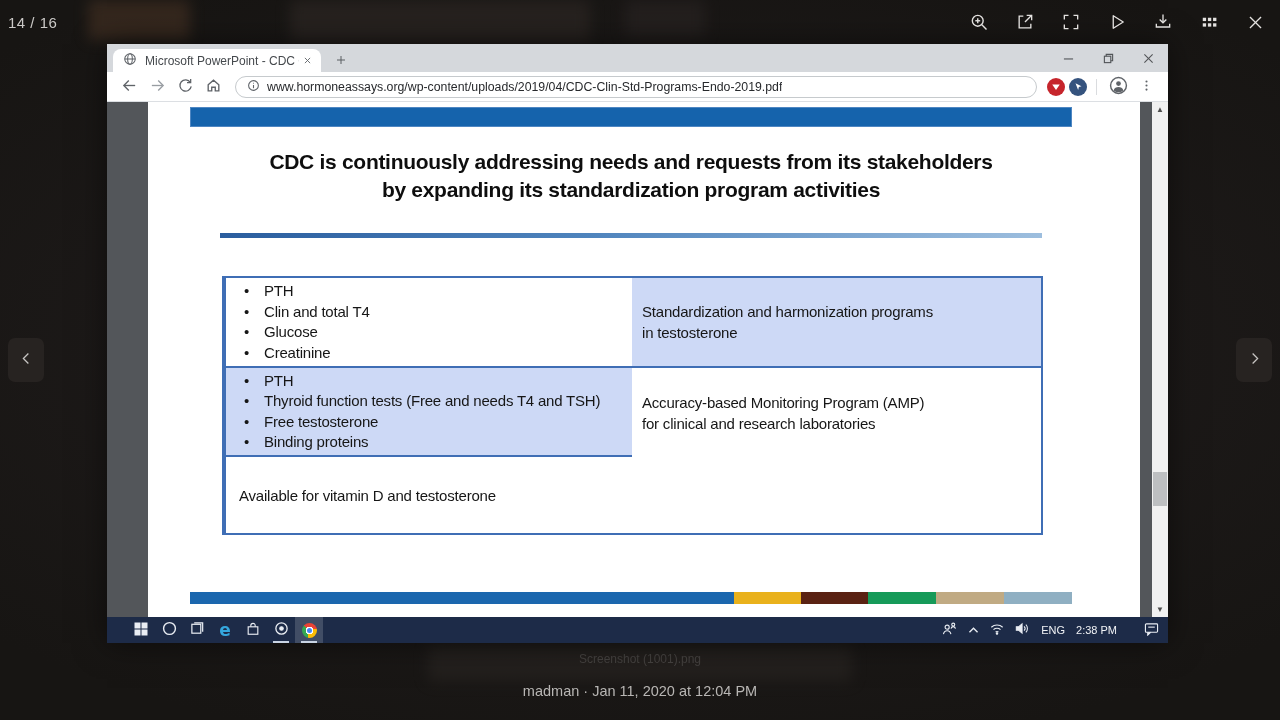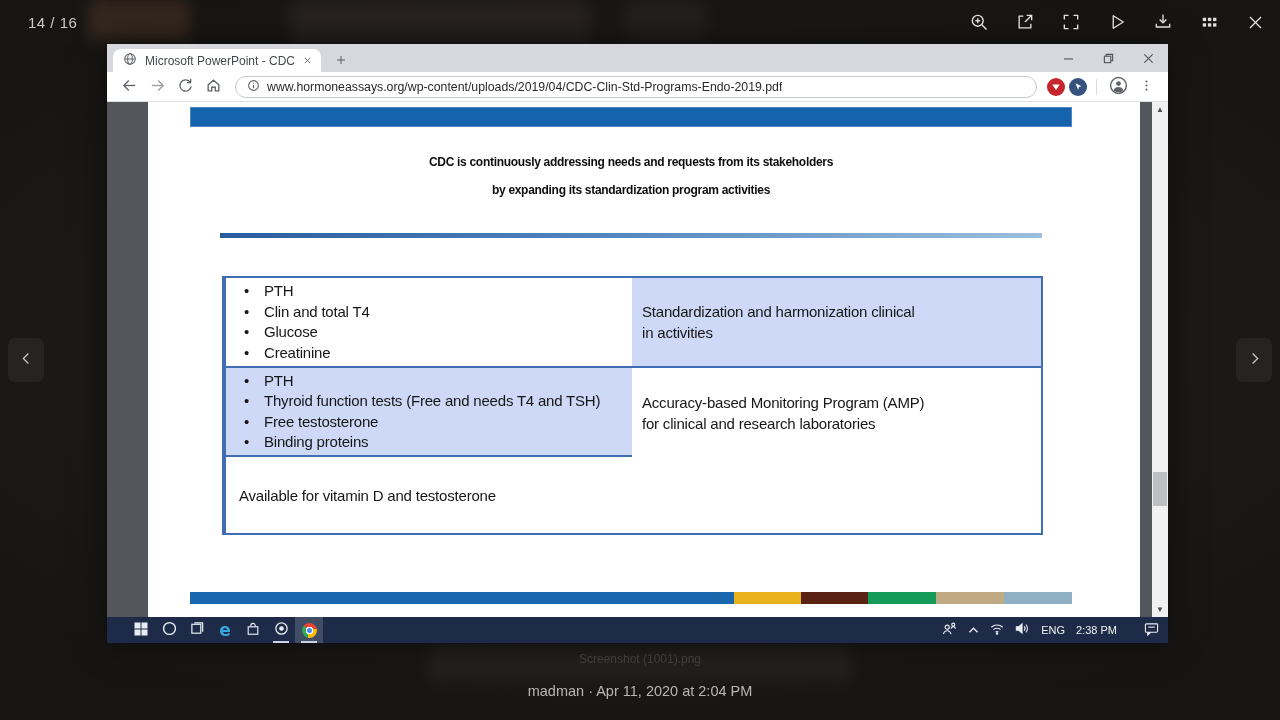--- a/index.html
+++ b/index.html
@@ -7,21 +7,21 @@
   #viewer{position:relative;width:1280px;height:720px;overflow:hidden;
     background:radial-gradient(900px 420px at 50% 48%, #221f1c 0%, #1c1918 55%, #171513 100%);}
   .blob{position:absolute;filter:blur(7px);border-radius:4px;}
   .blob-a{left:88px;top:0;width:102px;height:40px;background:#392a1f;opacity:.85;}
   .blob-b{left:290px;top:0;width:300px;height:42px;background:#282320;opacity:.9;}
   .blob-c{left:625px;top:0;width:80px;height:38px;background:#262120;opacity:.8;}
   .blob-d{left:428px;top:646px;width:424px;height:36px;background:#2b2724;opacity:.55;}
 
   
   .vheader{position:absolute;left:0;top:0;width:1280px;height:44px;display:flex;align-items:center;z-index:30;}
-  .vcounter{color:#cbc9c7;font-size:15px;margin-left:28px;letter-spacing:.5px;}
+  .vcounter{color:#cbc9c7;font-size:15px;margin-left:8px;letter-spacing:.5px;}
   .vtools{margin-left:auto;display:flex;align-items:center;gap:20px;padding-right:12px;}
   .vbtn{width:26px;height:26px;display:flex;align-items:center;justify-content:center;background:none;border:none;padding:0;cursor:pointer;color:#e3e1df;}
   .vbtn svg{display:block;}
   .nav{position:absolute;top:338px;width:36px;height:44px;border:none;border-radius:7px;background:#272321;color:#c8c6c4;display:flex;align-items:center;justify-content:center;cursor:pointer;z-index:30;}
   .nav-left{left:8px;}
   .nav-right{left:1236px;}
   .cap1{position:absolute;left:0;top:652px;width:1280px;text-align:center;color:#454240;font-size:12px;z-index:5;}
   .cap2{position:absolute;left:0;top:683px;width:1280px;text-align:center;color:#b8b6b4;font-size:14.5px;z-index:5;}
 
   
@@ -44,21 +44,21 @@
   .ext{width:18px;height:18px;border-radius:50%;border:none;padding:0;display:flex;align-items:center;justify-content:center;cursor:pointer;}
   .ext-red{background:#c6252c;color:#fff;}
   .ext-navy{background:#35537e;color:#fff;}
   .tb-sep{width:1px;height:16px;background:#dadcdf;margin:0 5px;}
 
   
   .content{position:relative;width:100%;height:515px;background:#53565a;overflow:hidden;}
   .page{position:absolute;left:41px;top:0;width:992px;height:515px;background:#fff;}
   .slide-inner{position:absolute;left:42px;top:0;width:882px;height:515px;color:#121212;}
   .s-topbar{position:absolute;left:0;top:5px;width:882px;height:20px;background:var(--accent,#1563ac);border:1px solid #4e86c2;}
-  .s-title{position:absolute;left:0;top:46px;width:882px;text-align:center;font-size:12px;line-height:28px;font-weight:bold;color:#0e0e0e;letter-spacing:-.3px;}
+  .s-title{position:absolute;left:0;top:46px;width:882px;text-align:center;font-size:21px;line-height:28px;font-weight:bold;color:#0e0e0e;letter-spacing:-.3px;}
   .s-divider{position:absolute;left:30px;top:131px;width:822px;height:5px;background:linear-gradient(to right,#2a5d9e,#4f84bd 45%,#9dbede);}
   .stable{position:absolute;left:32px;top:174px;width:821px;border:2px solid var(--tborder,#3f6eb5);display:grid;grid-template-columns:408px 1fr;grid-template-rows:90px 89px 76px;}
   .cell{font-size:15px;letter-spacing:-.2px;color:#161616;}
   .cell.rcol{border-left:2px solid var(--tborder,#3f6eb5);}
   .cell.rb{border-bottom:2px solid var(--tborder,#3f6eb5);}
   .cell.hl{background:var(--hl,#cdd9f6);}
   .c-label{display:flex;flex-direction:column;justify-content:center;padding-left:10px;line-height:21px;}
   .c-items{display:flex;flex-direction:column;justify-content:center;padding-left:18px;}
   .c-items .li{display:flex;line-height:20.5px;}
   .c-items .li::before{content:"•";width:20px;flex:0 0 20px;}
@@ -285,22 +285,22 @@
             <div class="stable">
 
               <div class="cell c-items rcol rb">
                 <div class="li">PTH</div>
                 <div class="li">Clin and total T4</div>
                 <div class="li">Glucose</div>
                 <div class="li">Creatinine</div>
               </div>
 
               <div class="cell c-label rb hl">
-                <span>Standardization and harmonization clinical</span>
-                <span>in activities</span>
+                <span>Standardization and harmonization programs</span>
+                <span>in testosterone</span>
               </div>
               <div class="cell c-items rcol rb hl">
                 <div class="li">PTH</div>
                 <div class="li">Thyroid function tests (Free and needs T4 and TSH)</div>
                 <div class="li">Free testosterone</div>
                 <div class="li">Binding proteins</div>
               </div>
 
               <div class="cell c-label">
                 <span>Accuracy-based Monitoring Program (AMP)</span>
@@ -414,14 +414,14 @@
           <path d="M15 4l-8 8 8 8"></path>
         </svg></span>
     </button>
   <button class="nav nav-right">
       <span><svg width="15" height="15" viewBox="0 0 24 24" fill="none" stroke="currentColor" stroke-width="2">
           <path d="M9 4l8 8-8 8"></path>
         </svg></span>
     </button>
 
   <div class="cap1">Screenshot (1001).png</div>
-  <div class="cap2">madman · Apr 11, 2020 at 2:04 PM</div>
+  <div class="cap2">madman · Jan 11, 2020 at 12:04 PM</div>
 </div>
 
 </body></html>

